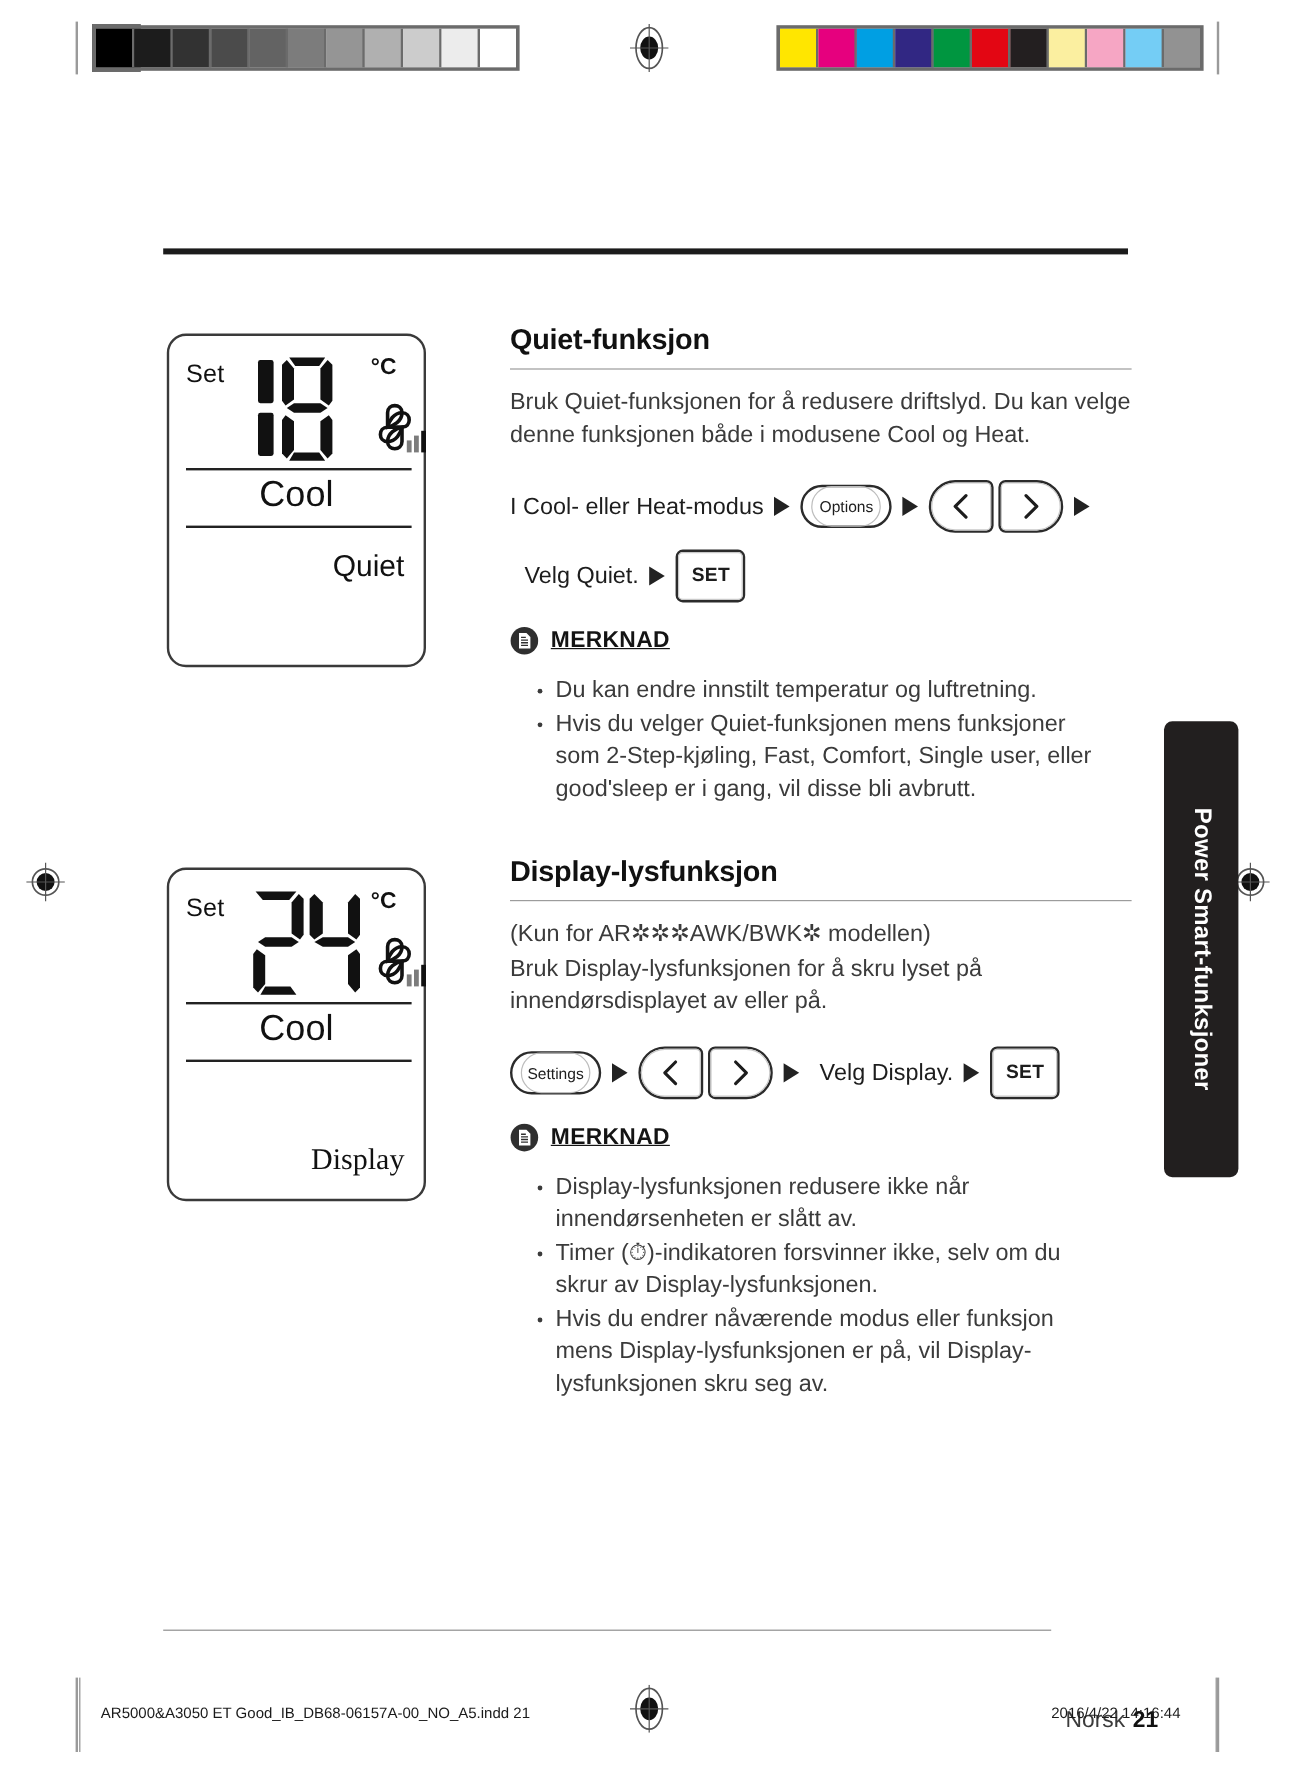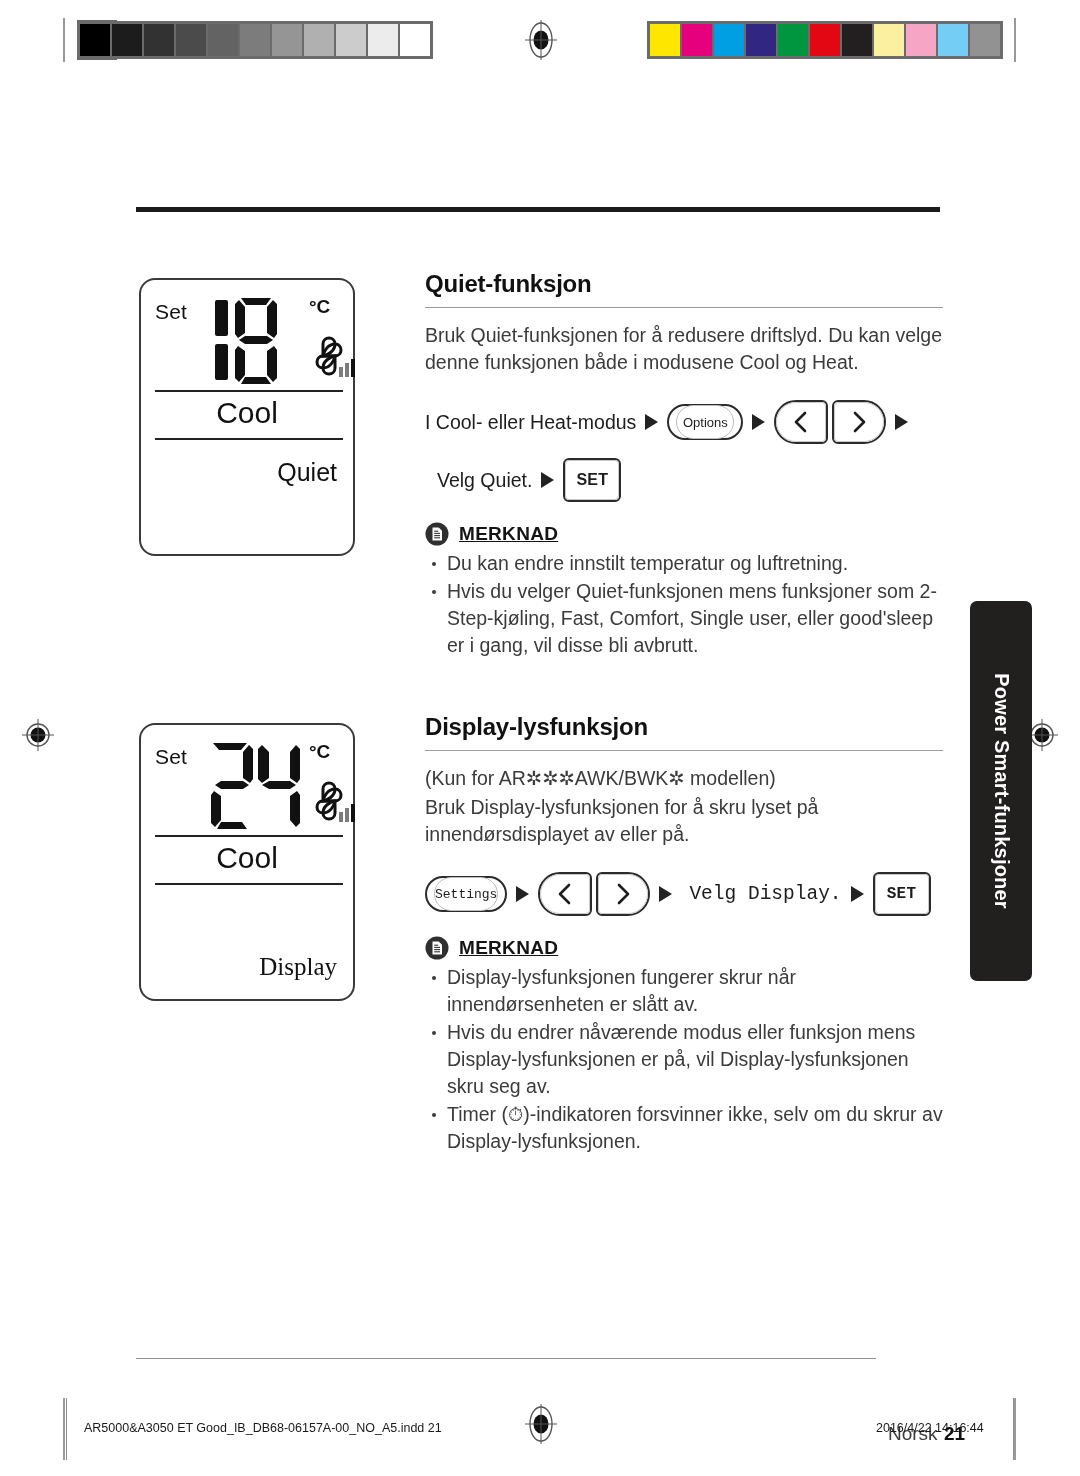--- a/index.html
+++ b/index.html
@@ -86,21 +86,21 @@
     display:flex;align-items:center;justify-content:center;width:100%;height:100%;
     border:1px solid #c9c9c9;box-sizing:border-box;
   }
   .btn-set .inner{border-radius:4px;}
   .btn-arrow.left .inner{border-radius:20px 4px 4px 20px;}
   .btn-arrow.right .inner{border-radius:4px 20px 20px 4px;}
 
   
   .note-head{display:flex;align-items:center;gap:10px;margin-bottom:4px;}
   .note-head .label{font-size:19px;font-weight:bold;color:#141414;letter-spacing:.3px;text-decoration:underline;}
-  ul.notes{margin:0;padding:0;list-style:none;}
+  ul.notes{margin:16px;padding:0;list-style:none;}
   ul.notes li{
     position:relative;padding-left:22px;font-size:19.5px;line-height:27px;color:#3b3b3b;
     margin-bottom:1px;
   }
   ul.notes li::before{
     content:"";position:absolute;left:7px;top:12px;width:4px;height:4px;border-radius:50%;background:#3b3b3b;
   }
 
   
   #side-tab{
@@ -329,21 +329,21 @@
       <li>Hvis du velger Quiet-funksjonen mens funksjoner som 2-Step-kjøling, Fast, Comfort, Single user, eller good'sleep er i gang, vil disse bli avbrutt.</li>
     </ul>
   </div>
 
   <div class="col" style="top:713px;">
     <h2 class="sec">Display-lysfunksjon</h2>
     <div class="sec-rule"></div>
     <p class="body">(Kun for AR✲✲✲AWK/BWK✲ modellen)</p>
     <p class="body" style="margin-top:2px;">Bruk Display-lysfunksjonen for å skru lyset på innendørsdisplayet av eller på.</p>
 
-    <div class="steprow" style="margin-top:24px;font-family:Liberation Mono, monospace;">
+    <div class="steprow" style="margin-top:24px;">
       <span class="btn-oval">
           <span class="inner">Settings</span>
         </span>
       <span class="tri"></span>
       <span class="btn-arrow left">
           <span class="inner">
         <svg width="18" height="24" viewBox="0 0 18 24">
               <polyline points="13,3 4,12 13,21" fill="none" stroke="#1d1d1d" stroke-width="2.6" stroke-linecap="round" stroke-linejoin="round"></polyline>
             </svg>
       </span>
@@ -370,23 +370,23 @@
         <g stroke="#2f2f2f" stroke-width="1.1">
           <line x1="9.2" y1="9.2" x2="13.2" y2="9.2"></line>
           <line x1="9.2" y1="11.4" x2="15" y2="11.4"></line>
           <line x1="9.2" y1="13.6" x2="15" y2="13.6"></line>
           <line x1="9.2" y1="15.8" x2="15" y2="15.8"></line>
         </g>
       </svg>
       <span class="label">MERKNAD</span>
     </div>
     <ul class="notes">
-      <li>Display-lysfunksjonen fungerer skrur når innendørsenheten er slått av.</li>
+      <li>Display-lysfunksjonen redusere ikke når innendørsenheten er slått av.</li>
+      <li>Timer (⏱)-indikatoren forsvinner ikke, selv om du skrur av Display-lysfunksjonen.</li>
       <li>Hvis du endrer nåværende modus eller funksjon mens Display-lysfunksjonen er på, vil  Display-lysfunksjonen skru seg av.</li>
-      <li>Timer (⏱)-indikatoren forsvinner ikke, selv om du skrur av Display-lysfunksjonen.</li>
     </ul>
   </div>
 
   <div id="side-tab">
     <span class="vtxt">Power Smart-funksjoner</span>
   </div>
 
   <div class="foot-rule"></div>
   <div class="foot-txt" style="left:888px;">Norsk</div>
   <div class="foot-txt" style="left:944px;font-weight:bold;color:#111;">21</div>

